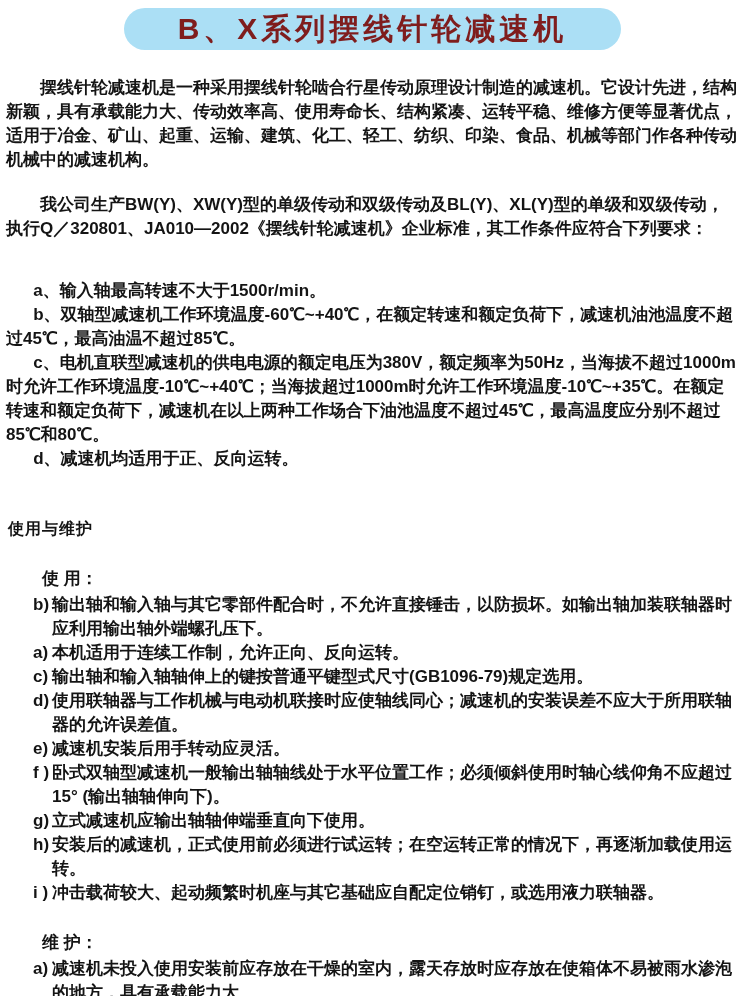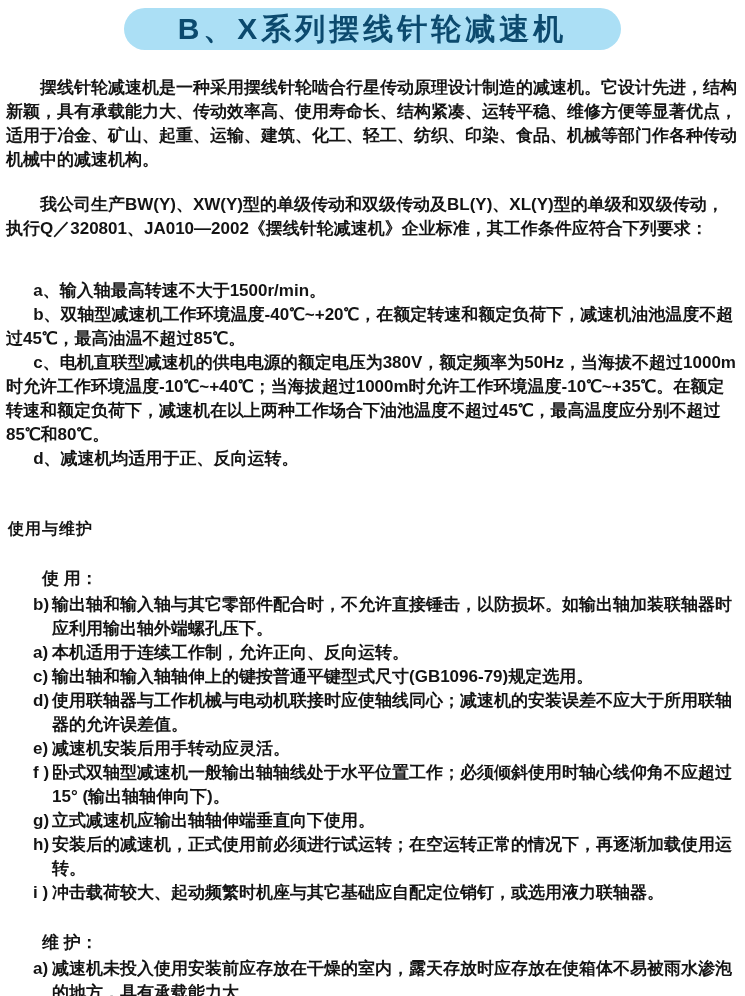--- a/index.html
+++ b/index.html
@@ -18,21 +18,21 @@
     width: 497px;
     height: 42px;
     margin: 0 auto;
     background: #abdff5;
     border-radius: 22px;
     text-align: center;
     line-height: 42px;
     font-size: 30px;
     font-weight: bold;
     letter-spacing: 4px;
-    color: #0c4a6e;
+    color: #7f1d1d;
   }
   .body-text { font-size: 17px; line-height: 24px; font-weight: 600; }
   p { margin: 0; }
   .para { text-indent: 2em; margin-top: 21px; }
   .first-para { margin-top: 26px; }
   .cond { text-indent: 1.6em; }
   .cond-block { margin-top: 38px; }
   .section-heading {
     font-size: 16px;
     font-weight: bold;
@@ -64,21 +64,21 @@
   <div class="title-pill">B、X系列摆线针轮减速机</div>
 
   <div class="body-text">
 
     <p class="para first-para">摆线针轮减速机是一种采用摆线针轮啮合行星传动原理设计制造的减速机。它设计先进，结构新颖，具有承载能力大、传动效率高、使用寿命长、结构紧凑、运转平稳、维修方便等显著优点，适用于冶金、矿山、起重、运输、建筑、化工、轻工、纺织、印染、食品、机械等部门作各种传动机械中的减速机构。</p>
 
     <p class="para">我公司生产BW(Y)、XW(Y)型的单级传动和双级传动及BL(Y)、XL(Y)型的单级和双级传动，执行Q／320801、JA010—2002《摆线针轮减速机》企业标准，其工作条件应符合下列要求：</p>
 
     <div class="cond-block">
       <p class="cond">a、输入轴最高转速不大于1500r/min。</p>
-      <p class="cond">b、双轴型减速机工作环境温度-40℃~+20℃，在额定转速和额定负荷下，减速机油池温度不超过45℃，最高油温不超过85℃。</p>
+      <p class="cond">b、双轴型减速机工作环境温度-60℃~+40℃，在额定转速和额定负荷下，减速机油池温度不超过45℃，最高油温不超过85℃。</p>
       <p class="cond">c、电机直联型减速机的供电电源的额定电压为380V，额定频率为50Hz，当海拔不超过1000m时允许工作环境温度-10℃~+40℃；当海拔超过1000m时允许工作环境温度-10℃~+35℃。在额定转速和额定负荷下，减速机在以上两种工作场合下油池温度不超过45℃，最高温度应分别不超过85℃和80℃。</p>
       <p class="cond">d、减速机均适用于正、反向运转。</p>
     </div>
 
     <p class="section-heading">使用与维护</p>
 
     <p class="sub-label">使  用：</p>
 
     <div class="item-list">
       <p class="item"><span class="marker">b)</span><span>输出轴和输入轴与其它零部件配合时，不允许直接锤击，以防损坏。如输出轴加装联轴器时应利用输出轴外端螺孔压下。</span></p>

